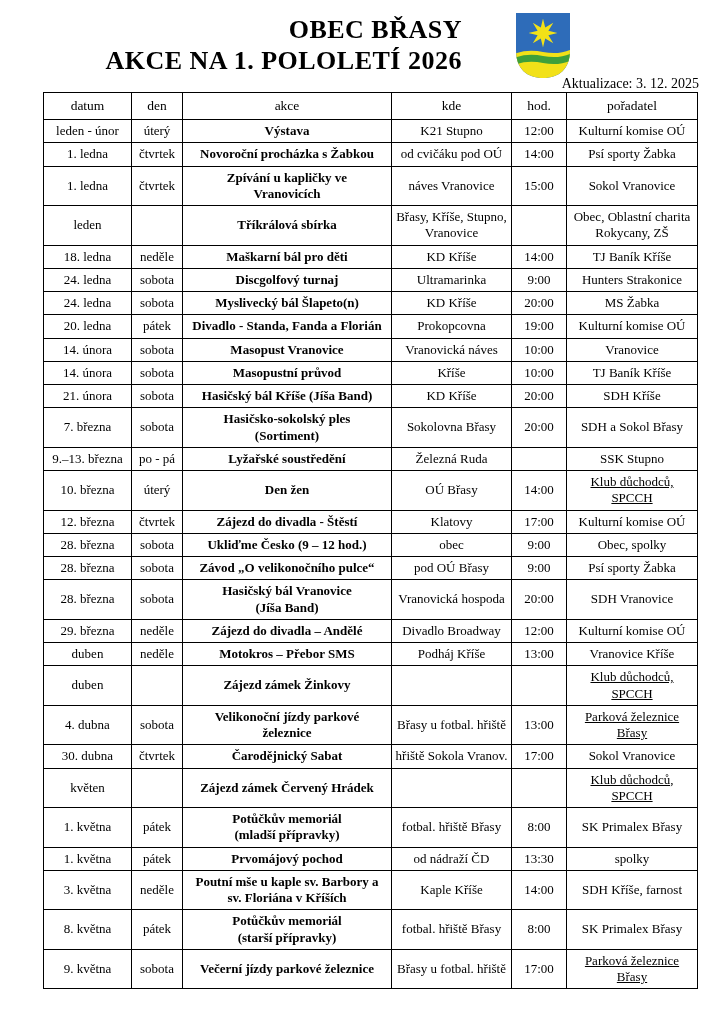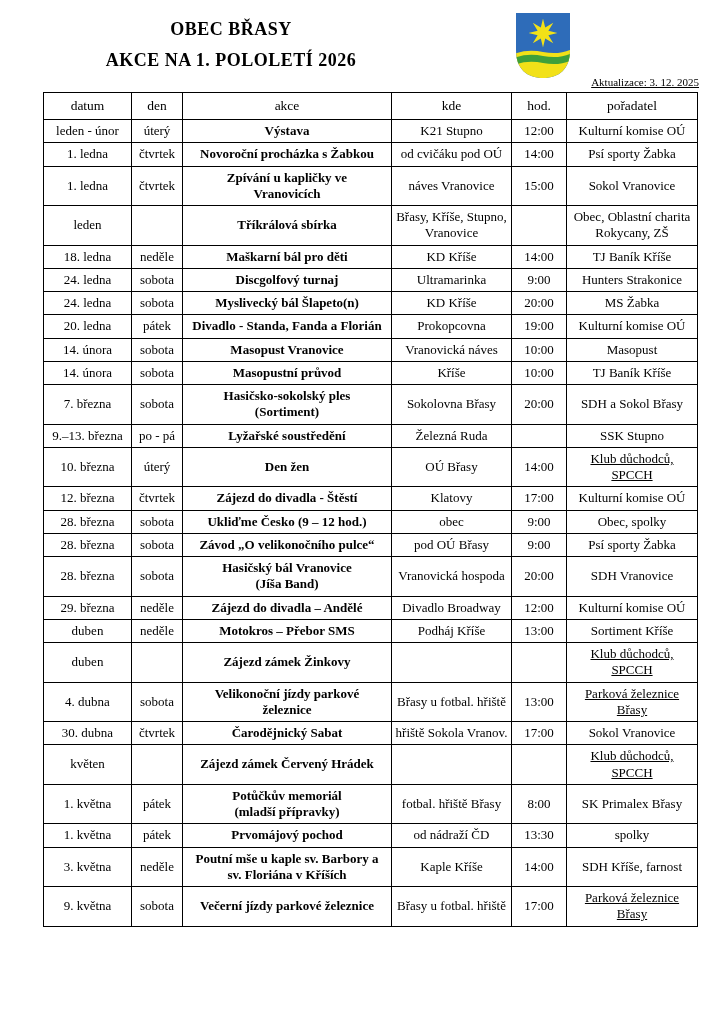--- a/index.html
+++ b/index.html
@@ -11,36 +11,35 @@
     position:relative;
     width:724px; height:1024px;
     background:#ffffff;
     margin:0 auto;
     overflow:hidden;
     color:#000;
   }
   .title-block {
     position:absolute;
     top:14px; left:0; width:462px;
-    text-align:center;
+    text-align:right;
     font-weight:bold;
-    font-size:18px;
+    font-size:26px;
     line-height:31px;
     letter-spacing:0.5px;
   }
   .crest {
     position:absolute;
     left:514px; top:12px;
     width:58px; height:67px;
   }
   .updated {
     position:absolute;
     top:76px; right:25px;
-    font-size:11px;
-    text-decoration:underline;
+    font-size:14px;
   }
   table.events {
     position:absolute;
     top:92px; left:43px;
     width:654px;
     border-collapse:collapse;
     table-layout:fixed;
   }
   table.events th, table.events td {
     border:1px solid #000;
@@ -174,29 +173,37 @@
           <td class="col-kde">Prokopcovna</td>
           <td class="col-hod">19:00</td>
           <td class="col-poradatel">Kulturní komise OÚ</td>
         </tr>
         <tr>
           <td class="col-datum">14. února</td>
           <td class="col-den">sobota</td>
           <td class="col-akce">Masopust Vranovice</td>
           <td class="col-kde">Vranovická náves</td>
           <td class="col-hod">10:00</td>
-          <td class="col-poradatel">Masopust</td>
+          <td class="col-poradatel">Vranovice</td>
         </tr>
         <tr>
           <td class="col-datum">14. února</td>
           <td class="col-den">sobota</td>
           <td class="col-akce">Masopustní průvod</td>
           <td class="col-kde">Kříše</td>
           <td class="col-hod">10:00</td>
           <td class="col-poradatel">TJ Baník Kříše</td>
+        </tr>
+        <tr>
+          <td class="col-datum">21. února</td>
+          <td class="col-den">sobota</td>
+          <td class="col-akce">Hasičský bál Kříše (Jíša Band)</td>
+          <td class="col-kde">KD Kříše</td>
+          <td class="col-hod">20:00</td>
+          <td class="col-poradatel">SDH Kříše</td>
         </tr>
         <tr>
           <td class="col-datum">7. března</td>
           <td class="col-den">sobota</td>
           <td class="col-akce">Hasičsko-sokolský ples
 (Sortiment)</td>
           <td class="col-kde">Sokolovna Břasy</td>
           <td class="col-hod">20:00</td>
           <td class="col-poradatel">SDH a Sokol Břasy</td>
         </tr>
@@ -256,21 +263,21 @@
           <td class="col-kde">Divadlo Broadway</td>
           <td class="col-hod">12:00</td>
           <td class="col-poradatel">Kulturní komise OÚ</td>
         </tr>
         <tr>
           <td class="col-datum">duben</td>
           <td class="col-den">neděle</td>
           <td class="col-akce">Motokros – Přebor SMS</td>
           <td class="col-kde">Podháj Kříše</td>
           <td class="col-hod">13:00</td>
-          <td class="col-poradatel">Sortiment Kříše</td>
+          <td class="col-poradatel">Vranovice Kříše</td>
         </tr>
         <tr>
           <td class="col-datum">duben</td>
           <td class="col-den"></td>
           <td class="col-akce">Zájezd zámek Žinkovy</td>
           <td class="col-kde"></td>
           <td class="col-hod"></td>
           <td class="col-poradatel small">Klub důchodců, SPCCH</td>
         </tr>
         <tr>
@@ -318,20 +325,29 @@
         <tr>
           <td class="col-datum">3. května</td>
           <td class="col-den">neděle</td>
           <td class="col-akce">Poutní mše u kaple sv. Barbory a
 sv. Floriána v Kříších</td>
           <td class="col-kde">Kaple Kříše</td>
           <td class="col-hod">14:00</td>
           <td class="col-poradatel">SDH Kříše, farnost</td>
         </tr>
         <tr>
+          <td class="col-datum">8. května</td>
+          <td class="col-den">pátek</td>
+          <td class="col-akce">Potůčkův memoriál
+(starší přípravky)</td>
+          <td class="col-kde">fotbal. hřiště Břasy</td>
+          <td class="col-hod">8:00</td>
+          <td class="col-poradatel">SK Primalex Břasy</td>
+        </tr>
+        <tr>
           <td class="col-datum">9. května</td>
           <td class="col-den">sobota</td>
           <td class="col-akce">Večerní jízdy parkové železnice</td>
           <td class="col-kde">Břasy u fotbal. hřiště</td>
           <td class="col-hod">17:00</td>
           <td class="col-poradatel small">Parková železnice Břasy</td>
         </tr>
       </tbody>
   </table>
 

